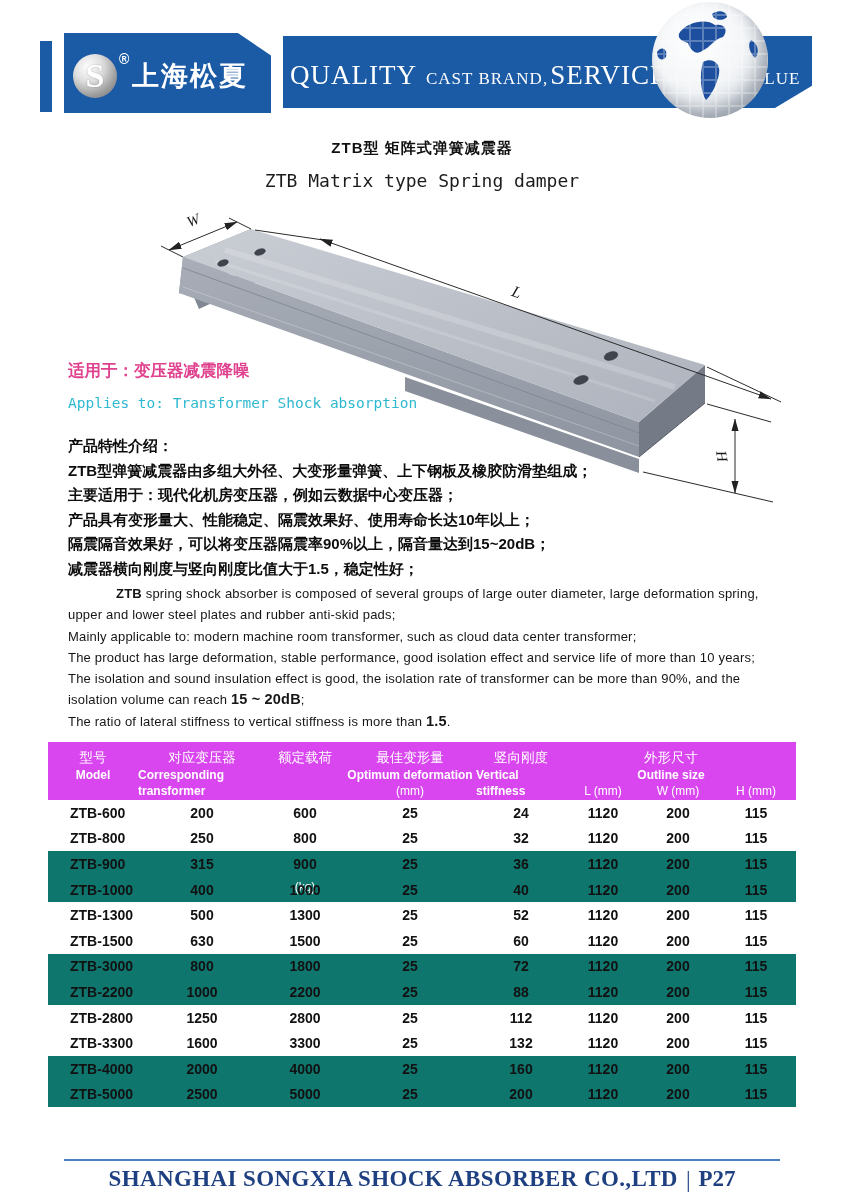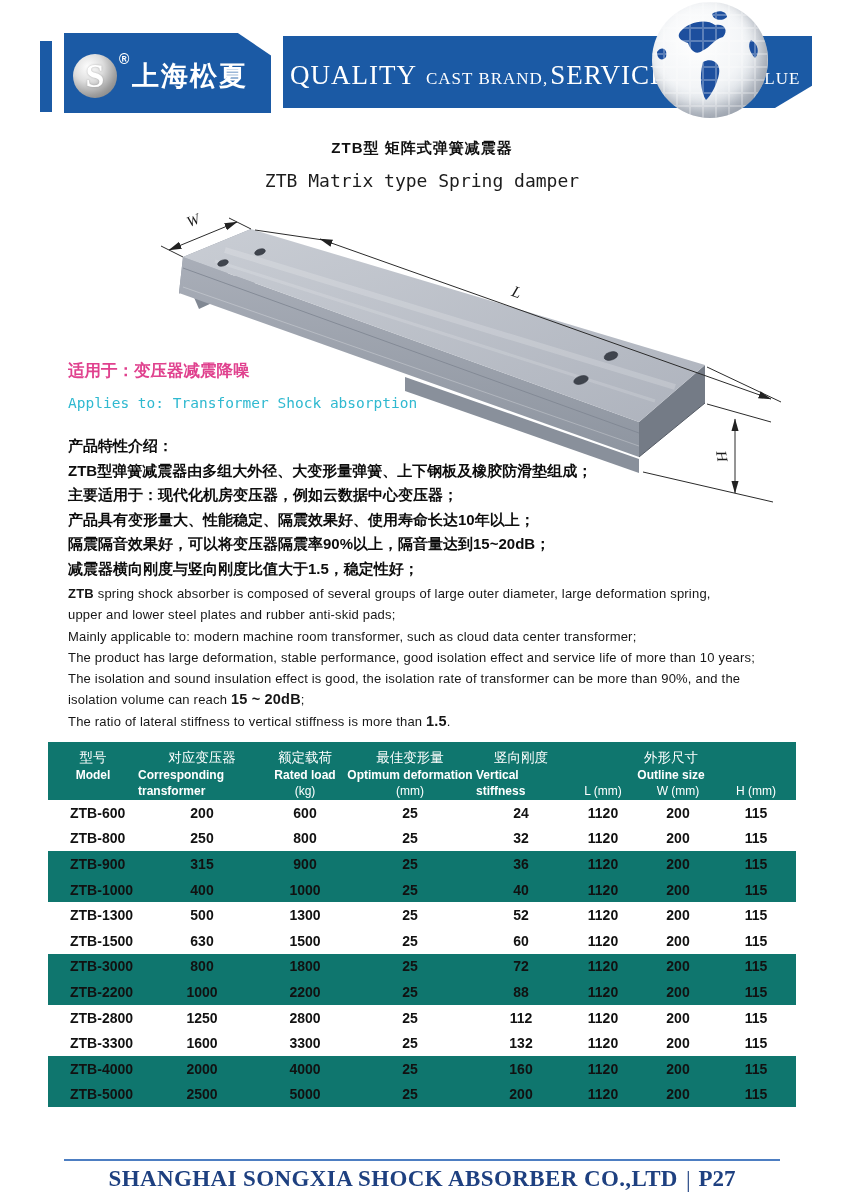--- a/index.html
+++ b/index.html
@@ -46,32 +46,32 @@
   
   .applies-cn{position:absolute;left:68px;top:360px;font-size:16.5px;font-weight:bold;color:#e0418e;}
   .applies-en{position:absolute;left:68px;top:395px;font-family:"DejaVu Sans Mono",monospace;
               font-size:14.5px;color:#2fb9d0;}
 
   
   .feat-cn{position:absolute;left:68px;top:434px;font-size:15px;font-weight:bold;
            line-height:24.5px;color:#0d0d0d;}
   .feat-en{position:absolute;left:68px;top:583px;font-size:13px;line-height:21.3px;color:#161616;
            letter-spacing:.2px;}
-  .feat-en .b{font-weight:bold;}
+  .feat-en .b{font-weight:bold;margin-left:48px;}
   .feat-en .big{font-weight:bold;font-size:14.5px;}
 
   
   .tbl{position:absolute;left:48px;top:742px;width:748px;}
-  .tbl-head{display:flex;background:#0f766e;color:#fff;height:58px;box-sizing:border-box;
+  .tbl-head{display:flex;background:#d946ef;color:#fff;height:58px;box-sizing:border-box;
             padding-top:7px;}
   .th{display:flex;flex-direction:column;align-items:center;box-sizing:border-box;}
   .th .cn{font-size:13.5px;line-height:18px;}
   .th .en{font-size:12px;line-height:16px;font-weight:bold;}
   .th .unit{font-size:12px;line-height:16px;}
-  .c1{width:90px;} .c2{width:128px;} .c3{width:78px;} .c4{width:132px;} .c5{width:90px;}
+  .c1{width:90px;} .c2{width:128px;} .c3{width:78px;gap:48px;} .c4{width:132px;} .c5{width:90px;}
   .c6{width:74px;} .c7{width:76px;} .c8{width:80px;}
   .cg{width:230px;}
   .cg .grp{transform:translateX(-10px);display:flex;flex-direction:column;align-items:center;}
   .lwh{display:flex;width:230px;}
   .lwh span{font-size:12px;line-height:16px;text-align:center;}
   .lwh .l1{width:74px;} .lwh .l2{width:76px;} .lwh .l3{width:80px;}
   .tr{display:flex;height:25.6px;align-items:center;font-size:14px;font-weight:600;color:#111;}
   .tr.alt{background:#0f766e;justify-content:center;}
   .td{box-sizing:border-box;text-align:center;}
   .td.model{text-align:left;padding-left:22px;font-weight:600;}

